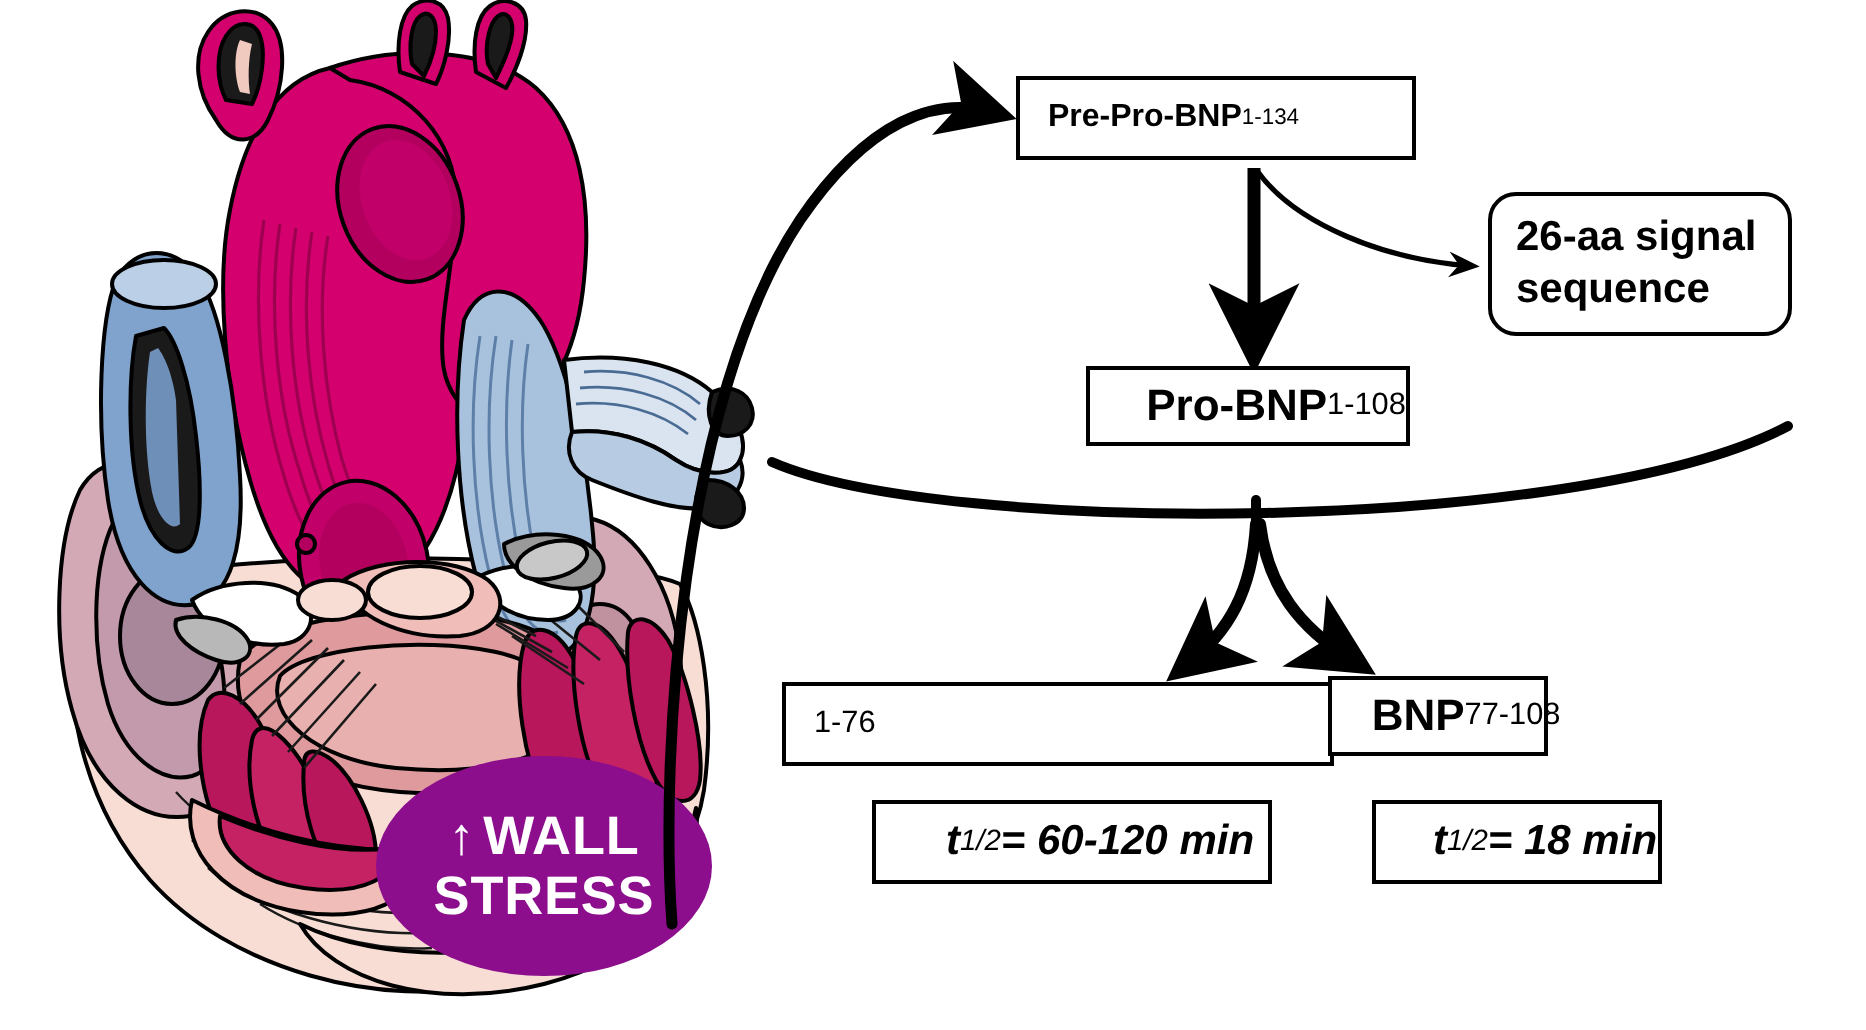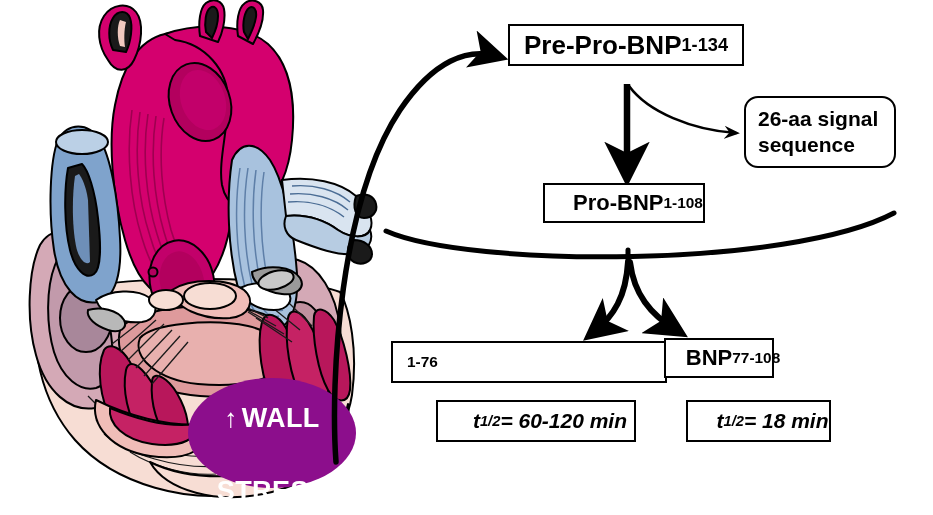--- a/index.html
+++ b/index.html
@@ -12,35 +12,35 @@
   #heart-illustration svg{display:block;width:380px;height:515px;}
 
   
   #wall-stress{
     position:absolute;left:188px;top:378px;width:168px;height:110px;
     background:#8C0E8C;border-radius:50%;
     display:flex;flex-direction:column;align-items:center;justify-content:center;
     color:#ffffff;font-weight:bold;font-size:27px;line-height:1.12;
     letter-spacing:.4px;text-align:center;
   }
-  #wall-stress .ws-line{display:block;white-space:nowrap;margin-top:43px;}
+  #wall-stress .ws-line{display:block;white-space:nowrap;}
   #wall-stress .ws-arrow{font-weight:normal;font-size:26px;margin-right:4px;}
 
   
   .box{
     position:absolute;box-sizing:border-box;
     border:2px solid #000;background:#fff;
     display:flex;align-items:center;
     font-weight:bold;color:#000;white-space:nowrap;padding-left:28px;
   }
-  .box .sub{font-size:.70em;vertical-align:sub;font-weight:bold;}
+  .box .sub{font-size:.70em;vertical-align:sub;font-weight:normal;}
   .box.center{justify-content:center;}
   .box.pad{padding-left:14px;}
 
-  #box-preprobnp{left:508px;top:24px;width:236px;height:42px;font-size:26px;}
+  #box-preprobnp{left:508px;top:38px;width:200px;height:42px;font-size:16px;}
   #box-signal{left:744px;top:96px;width:152px;height:72px;font-size:21px;
               align-items:center;padding-left:12px;white-space:normal;line-height:1.22;border-radius:14px;}
   #box-probnp{left:543px;top:183px;width:162px;height:40px;font-size:22px;}
   #box-ntprobnp{left:391px;top:341px;width:276px;height:42px;font-size:22px;}
   #box-bnp{left:664px;top:338px;width:110px;height:40px;font-size:22px;align-items:center;}
   #box-halflife-nt{left:436px;top:400px;width:200px;height:42px;font-size:21px;
                    font-style:italic;}
   #box-halflife-bnp{left:686px;top:400px;width:145px;height:42px;font-size:21px;
                     font-style:italic;}
 

